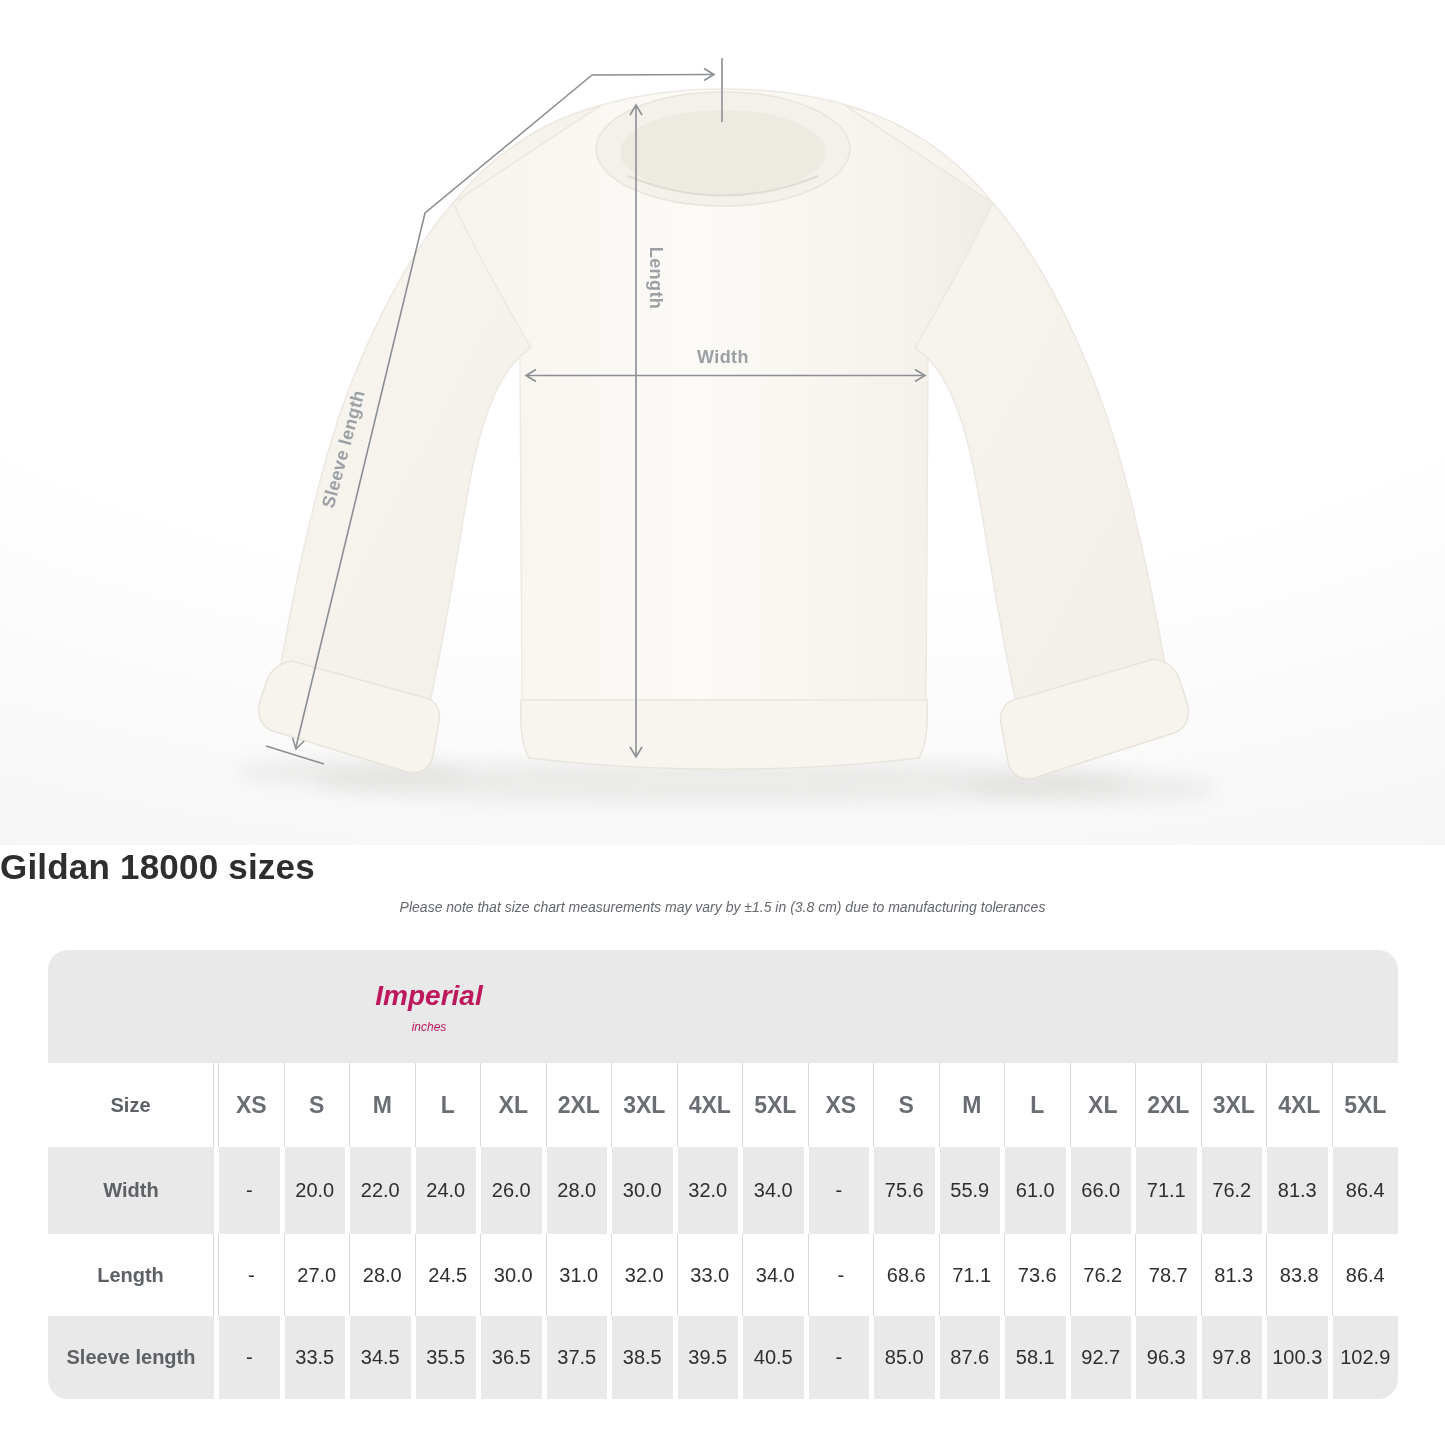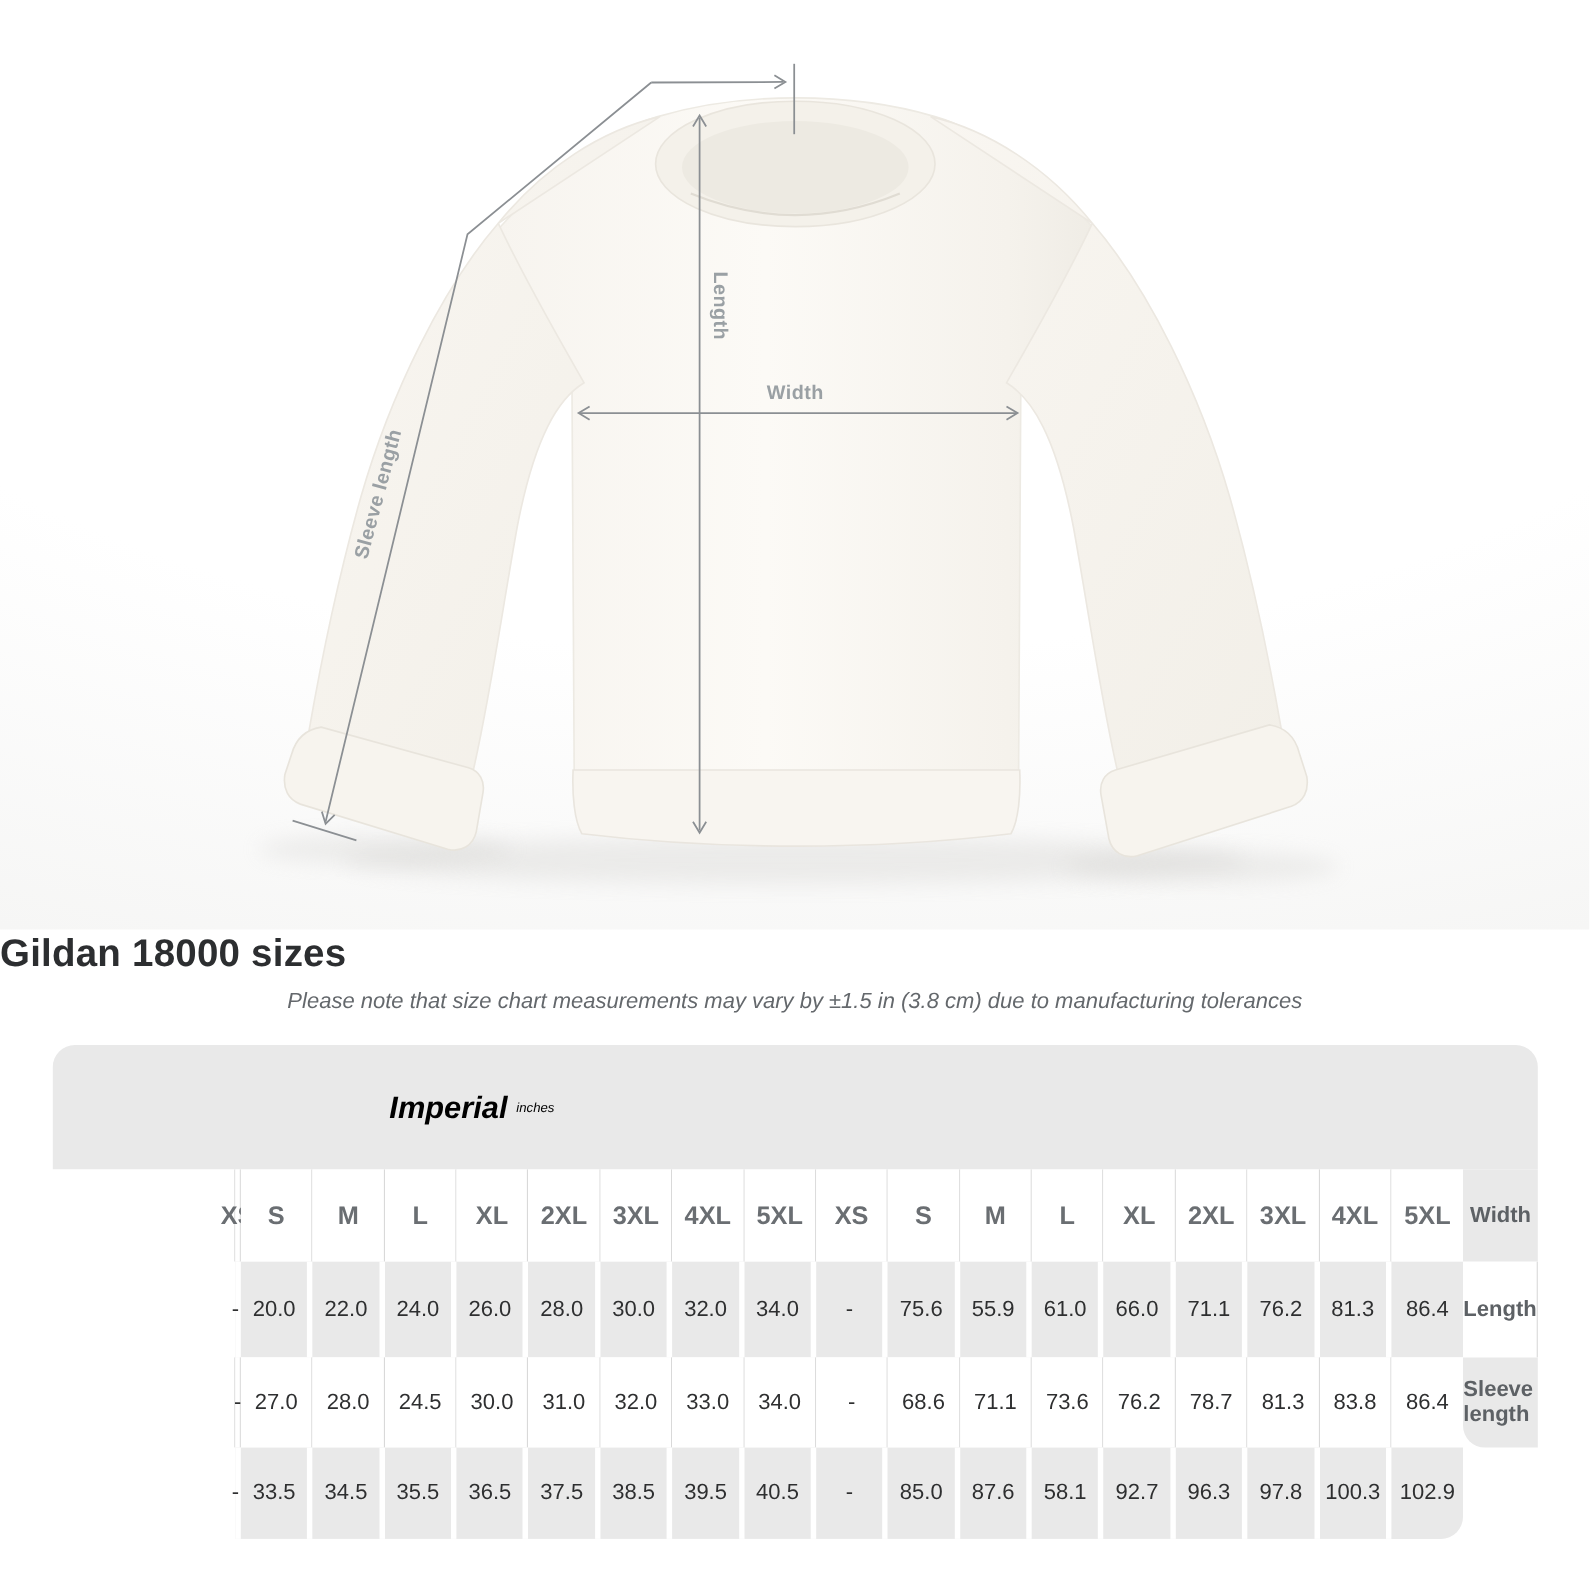--- a/index.html
+++ b/index.html
@@ -21,36 +21,36 @@
   #lbl-width{left:723px;top:357px;transform:translate(-50%,-50%);}
   #lbl-length{left:655px;top:278px;transform:translate(-50%,-50%) rotate(90deg);}
   #lbl-sleeve{left:344px;top:449px;transform:translate(-50%,-50%) rotate(-75deg);}
   
   #chart-title{
     position:absolute;left:0;right:0;top:847px;text-align:left;
     font-size:35px;font-weight:700;color:#2c2e30;letter-spacing:.2px;
   }
   #chart-note{
     position:absolute;left:0;right:0;top:899px;text-align:center;
-    font-size:20px;font-style:italic;color:#64686c;
+    font-size:14px;font-style:italic;color:#64686c;
   }
   
   #size-grid{
     position:absolute;left:48px;top:950px;width:1350px;height:449px;
     display:grid;
     grid-template-columns:166px 5px repeat(18,1fr);
     grid-template-rows:113px 84px 87px 82px 83px;
   }
   .band{
     grid-column:1/-1;background:#e9e9e9;border-radius:20px 20px 0 0;
     position:relative;
   }
   .band-group{
-    position:absolute;top:0;bottom:0;display:flex;flex-direction:row;
-    align-items:center;justify-content:center;gap:8px;color:#000000;
+    position:absolute;top:0;bottom:0;display:flex;flex-direction:column;
+    align-items:center;justify-content:center;gap:8px;color:#be185d;
   }
   #band-imperial{left:0;width:762px;}
   #band-metric{left:762px;right:0;}
   .band-name{font-size:28px;font-weight:700;font-style:italic;}
   .band-unit{font-size:12px;font-style:italic;}
   .c{display:flex;align-items:center;justify-content:center;box-sizing:border-box;background:#ffffff;}
   .line{border-right:1px solid #d9d9d9;}
   .stripe{background:#e9e9e9;border-right:5px solid #ffffff;}
   .stripe-first{background:#e9e9e9;}
   .last{border-right:none;}
@@ -142,20 +142,21 @@
 <div id="chart-note">Please note that size chart measurements may vary by ±1.5 in (3.8 cm) due to manufacturing tolerances</div>
 
 <div id="size-grid">
   <div class="band">
     <div class="band-group" id="band-imperial">
       <div class="band-name">Imperial</div>
       <div class="band-unit">inches</div>
     </div>
   </div>
 
+<div class="c head lbl line">Size</div>
     <div class="c sp line"></div>
     <div class="c head line">XS</div>
     <div class="c head line">S</div>
     <div class="c head line">M</div>
     <div class="c head line">L</div>
     <div class="c head line">XL</div>
     <div class="c head line">2XL</div>
     <div class="c head line">3XL</div>
     <div class="c head line">4XL</div>
     <div class="c head line">5XL</div>

